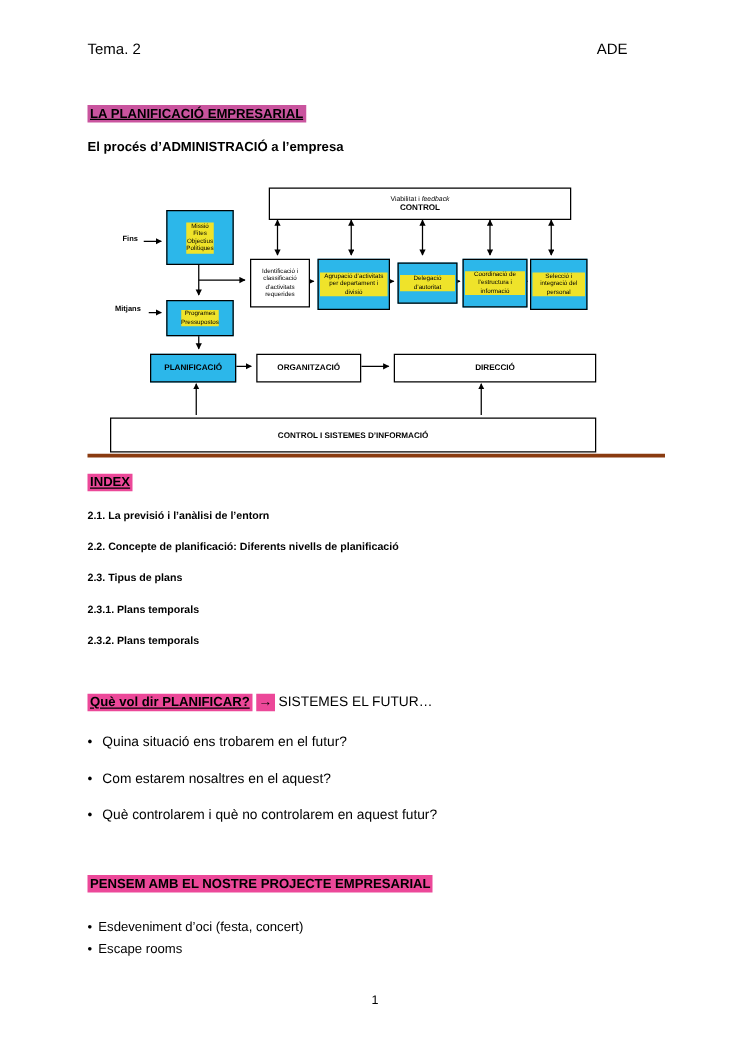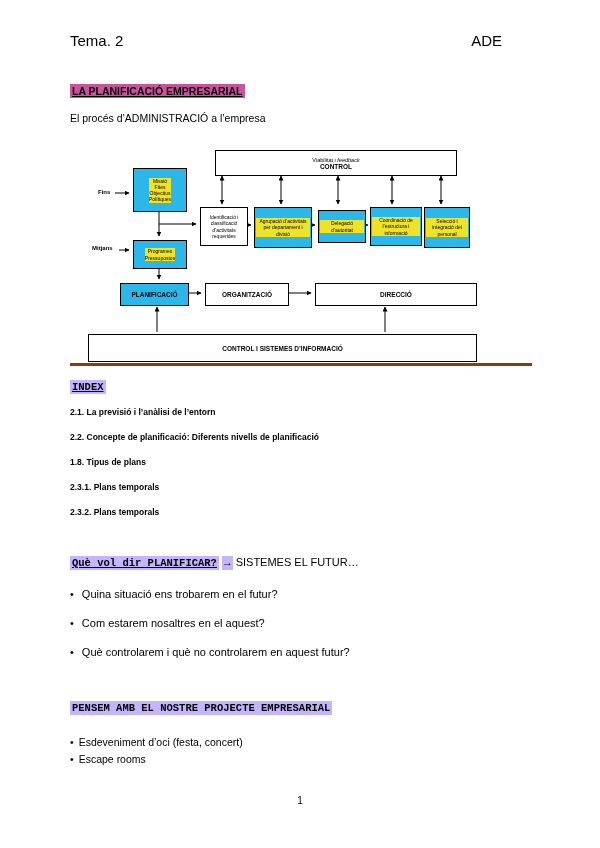--- a/index.html
+++ b/index.html
@@ -2,24 +2,24 @@
 <html><head>
 <meta charset="utf-8">
 <style>
   html,body{margin:0;padding:0;}
   body{width:600px;height:848px;position:relative;background:#ffffff;color:#000;
        font-family:"Liberation Sans","DejaVu Sans",sans-serif;overflow:hidden;}
   .abs{position:absolute;}
   .b{font-weight:700;}
   .u{text-decoration:underline;}
   .hl-pink{background:#c9549e;padding:1px 2px;}
-  .hl-green{background:#c4b5fd;padding:1px 2px;font-family:Liberation Mono, monospace;}
-  .header{left:70px;top:32px;width:432px;display:flex;justify-content:space-between;font-size:15px;}
+  .hl-green{background:#ec4899;padding:1px 2px;}
+  .header{left:70px;top:32px;width:432px;display:flex;justify-content:space-between;font-size:12px;}
   .title{left:70px;top:85px;font-size:10.5px;text-align:right;}
-  .subtitle{left:70px;top:112px;font-size:10.5px;font-weight:400;}
+  .subtitle{left:70px;top:112px;font-size:10.5px;font-weight:700;}
 
   
   .dg{left:70px;top:145px;width:420px;height:220px;}
   .dg svg{position:absolute;left:0;top:0;}
   .box{position:absolute;border:1px solid #000;background:#fff;display:flex;flex-direction:column;
        align-items:center;justify-content:center;text-align:center;}
   .cyan{background:#2cb7ea;}
   .tiny{font-size:5px;line-height:1.25;}
   .pre{white-space:pre-line;}
   .ylw{background:#efe32a;}
@@ -126,21 +126,21 @@
   </div>
 </div>
 
 <div class="abs divider"></div>
 
 <div class="abs index-h">
   <span class="hl-green b u">INDEX</span>
 </div>
 <div class="abs idx" style="top:407px;">2.1. La previsió i l’anàlisi de l’entorn</div>
 <div class="abs idx" style="top:432px;">2.2. Concepte de planificació: Diferents nivells de planificació</div>
-<div class="abs idx" style="top:457px;">1.8. Tipus de plans</div>
+<div class="abs idx" style="top:457px;">2.3. Tipus de plans</div>
 <div class="abs idx" style="top:482px;">2.3.1. Plans temporals</div>
 <div class="abs idx" style="top:507px;text-align:center;">2.3.2. Plans temporals</div>
 
 <div class="abs line" style="top:556px;">
   <span class="hl-green b u" style="font-size:10.5px;">Què vol dir PLANIFICAR?</span>
   <span class="hl-green">→</span>
   <span>SISTEMES EL FUTUR…</span>
 </div>
 
 <div class="abs bullet-line" style="top:588px;">

